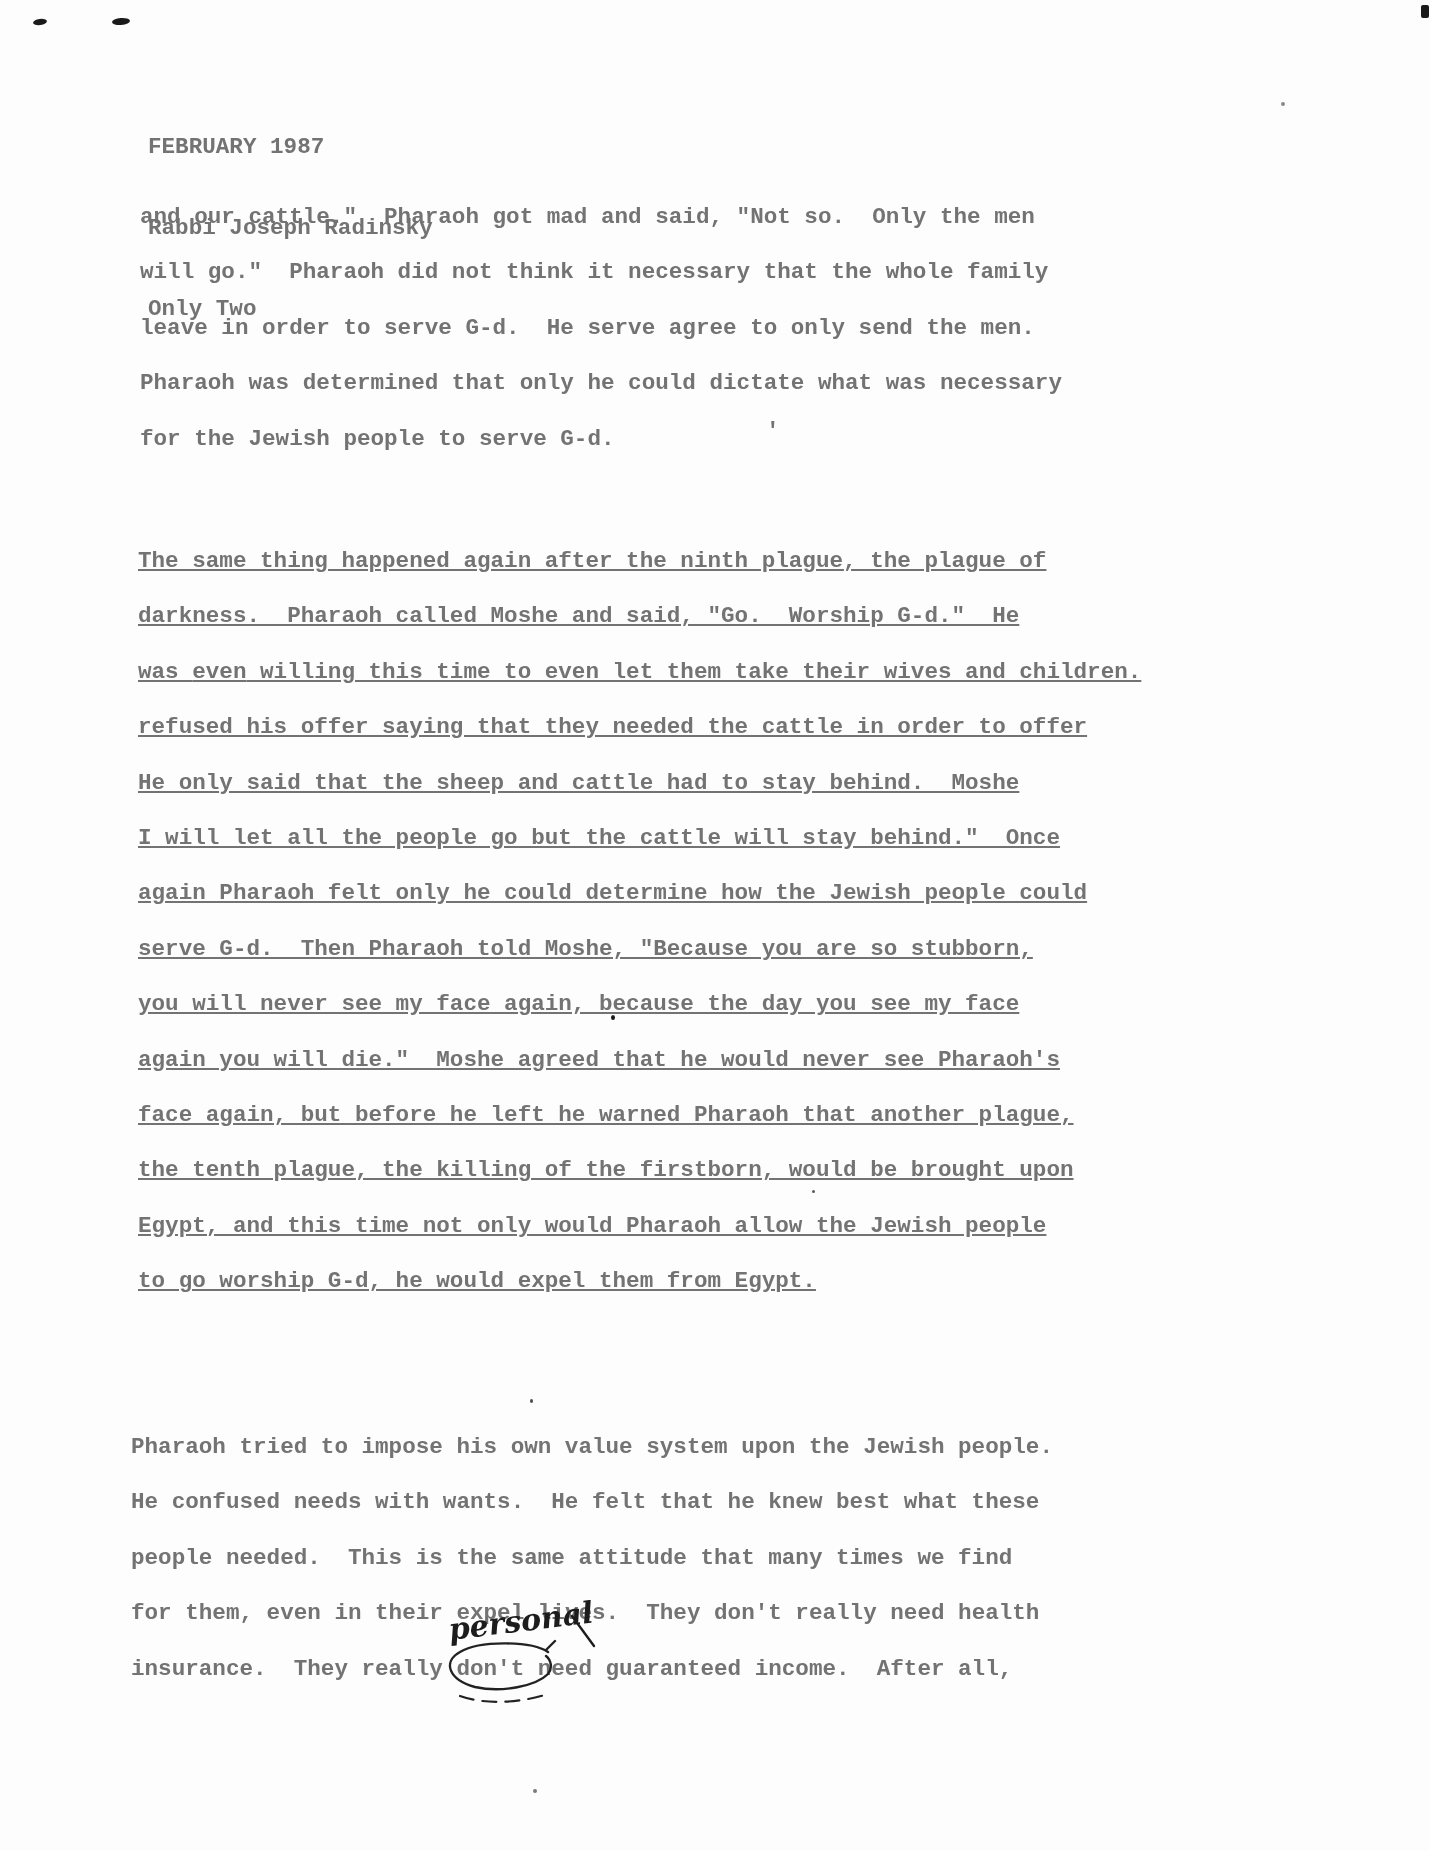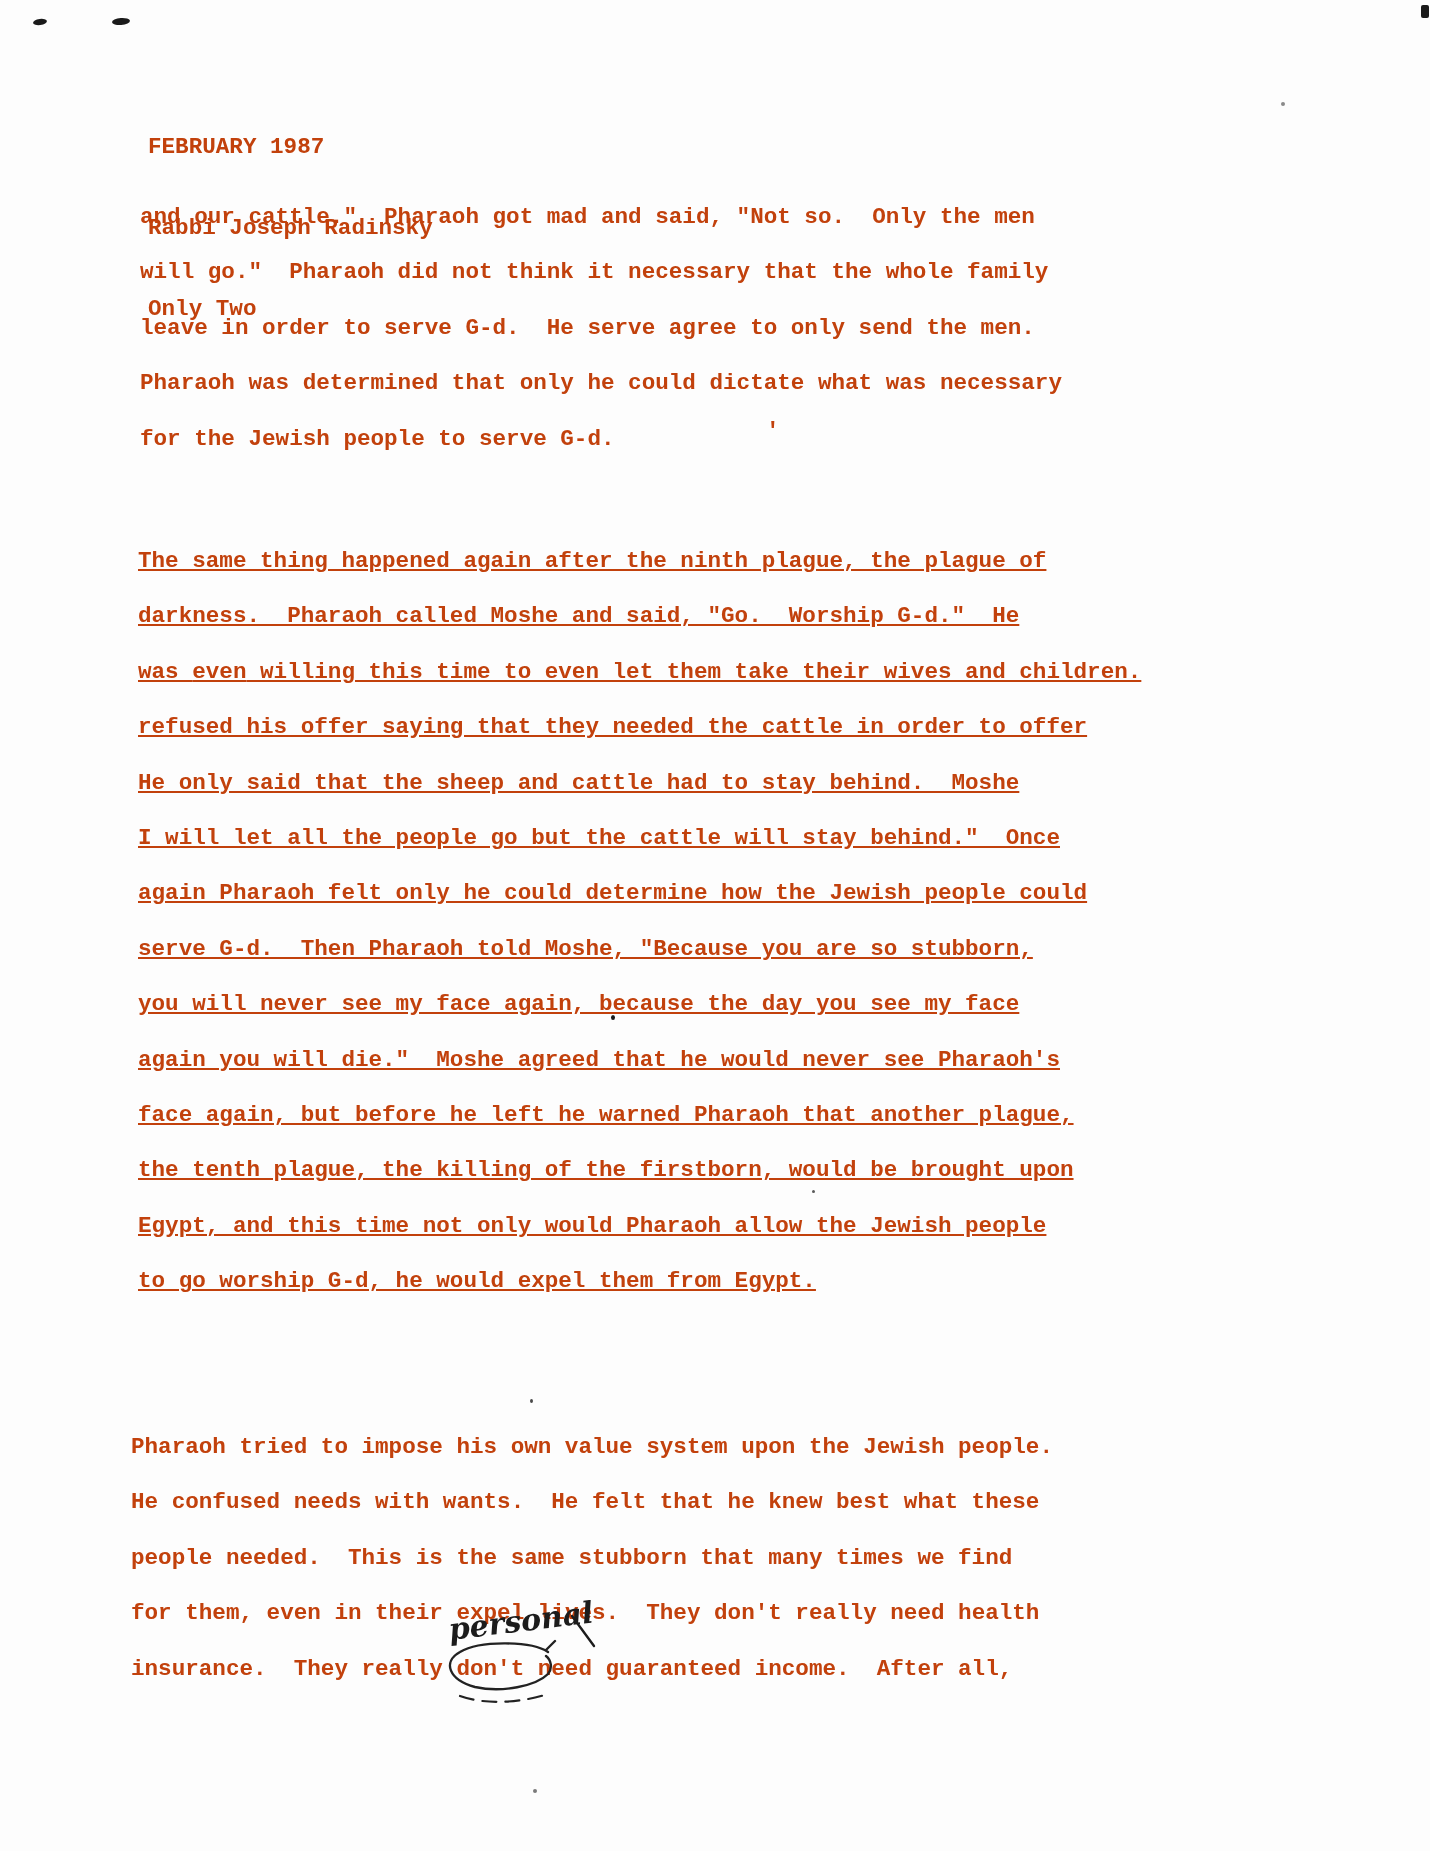--- a/index.html
+++ b/index.html
@@ -3,21 +3,21 @@
 <meta charset="utf-8">
 <style>
   html,body{margin:0;padding:0;background:#ffffff;}
   .page{
     position:relative;
     width:1430px;height:1851px;
     background:#fdfdfd;
     overflow:hidden;
     font-family:"Liberation Mono","DejaVu Sans Mono",monospace;
     font-weight:700;
-    color:#c2410c;
+    color:#737373;
   }
   .header{
     position:absolute;left:148px;top:80px;
     font-size:22.6px;line-height:27px;white-space:pre;
   }
   .para{position:absolute;font-size:22.6px;}
   .para .line{height:55.4px;line-height:55.4px;white-space:pre;}
   .p0{left:140px;top:190px;}
   .p1{left:138px;top:534px;text-decoration:underline;}
   .p2{left:131px;top:1420px;}
@@ -78,21 +78,21 @@
         <div class="line"><span>you will never see my face again, because the day you see my face</span></div>
         <div class="line"><span>again you will die."  Moshe agreed that he would never see Pharaoh's</span></div>
         <div class="line"><span>face again, but before he left he warned Pharaoh that another plague,</span></div>
         <div class="line"><span>the tenth plague, the killing of the firstborn, would be brought upon</span></div>
         <div class="line"><span>Egypt, and this time not only would Pharaoh allow the Jewish people</span></div>
         <div class="line"><span>to go worship G-d, he would expel them from Egypt.</span></div>
       </div>
       <div class="para p2">
         <div class="line"><span>Pharaoh tried to impose his own value system upon the Jewish people.</span></div>
         <div class="line"><span>He confused needs with wants.  He felt that he knew best what these</span></div>
-        <div class="line"><span>people needed.  This is the same stubborn that many times we find</span></div>
+        <div class="line"><span>people needed.  This is the same attitude that many times we find</span></div>
         <div class="line"><span>for them, even in their </span><span class="circled">expel</span><span> lives.  They don't really need health</span></div>
         <div class="line"><span>insurance.  They really don't need guaranteed income.  After all,</span></div>
       </div>
     </div>
 
   <svg class="annotation-svg" viewBox="0 0 240 120">
     <text x="30" y="40" transform="rotate(-7 30 40)" font-family="DejaVu Serif, serif" font-style="italic" font-size="30" fill="#1c1c1c">personal</text>
     <line x1="152" y1="16" x2="174" y2="46" stroke="#1c1c1c" stroke-width="2.4" stroke-linecap="round"></line>
     <path d="M 128,52 C 112,41 60,40 40,52 C 22,62 29,80 55,87 C 82,93 116,86 128,74 C 133,68 131,60 126,56 M 126,50 L 135,41" fill="none" stroke="#222222" stroke-width="2.4" stroke-linecap="round"></path>
     <path d="M 40,96 C 65,105 100,103 128,94" fill="none" stroke="#222222" stroke-width="2.2" stroke-linecap="round" stroke-dasharray="14 9"></path>

